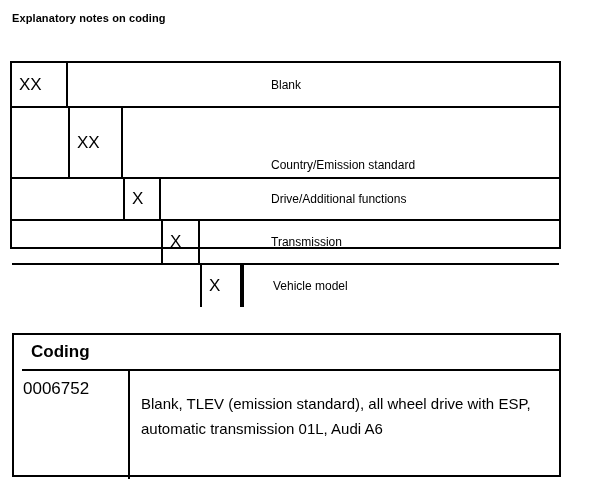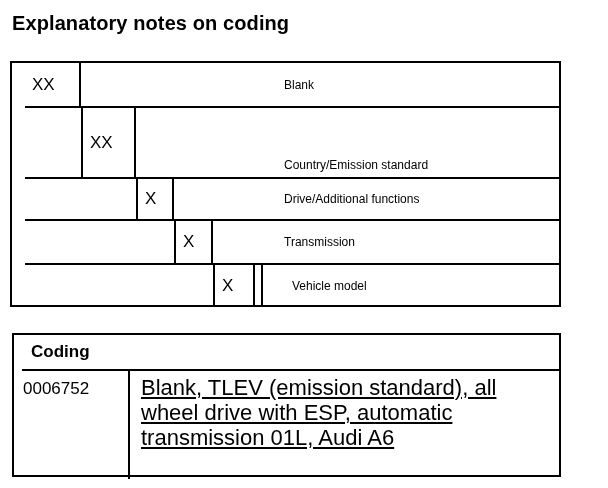--- a/index.html
+++ b/index.html
@@ -14,42 +14,41 @@
     font-family: "Liberation Sans", sans-serif;
     color: #000000;
     overflow: hidden;
   }
 
   
   .page-title {
     position: absolute;
     left: 12px;
     top: 12px;
-    font-size: 20px;
+    font-size: 11px;
     font-weight: bold;
     letter-spacing: 0.1px;
     white-space: nowrap;
     text-align: center;
   }
 
   
   .tbl {
     position: absolute;
     border: 2px solid #000;
     box-sizing: border-box;
     background: #fff;
   }
 
   
   #structure-table {
     left: 10px;
     top: 61px;
     width: 551px;
-    height: 246px;
-    padding-left: 13px;
+    height: 188px;
   }
   .srow {
     position: relative;
     box-sizing: border-box;
     width: 100%;
     border-bottom: 2px solid #000;
   }
   .srow:last-child { border-bottom: none; }
 
   
@@ -90,21 +89,21 @@
     display: flex;
     align-items: center;
     font-size: 12px;
     line-height: 22px;
     text-align: right;
   }
   .r1 .label-cell { left: 56px;  padding-left: 203px; }
   .r2 .label-cell { left: 111px; padding-left: 148px; margin-top: 44px; }
   .r3 .label-cell { left: 149px; padding-left: 110px; }
   .r4 .label-cell { left: 188px; padding-left: 71px; }
-  .r5 .label-cell { left: 236px; padding-left: 29px; border-left: 2px solid #000; }
+  .r5 .label-cell { left: 230px; padding-left: 29px; border-left: 2px solid #000; }
 
   
   #coding-table {
     left: 12px;
     top: 333px;
     width: 549px;
     height: 144px;
   }
   .coding-head {
     height: 36px;
@@ -124,24 +123,23 @@
   .coding-code {
     width: 116px;
     box-sizing: border-box;
     border-right: 2px solid #000;
     padding: 8px 0 0 9px;
     font-size: 17px;
   }
   .coding-desc {
     flex: 1;
     box-sizing: border-box;
-    padding: 4px 8px 0 11px;
-    font-size: 22px;
+    padding: 20px 8px 0 11px;
+    font-size: 15px;
     line-height: 25px;
-    text-decoration: underline;
   }
 </style>
 </head>
 <body>
 
 <div class="page-title">Explanatory notes on coding</div>
 
 <div class="tbl" id="structure-table">
 
   <div class="srow r1">

